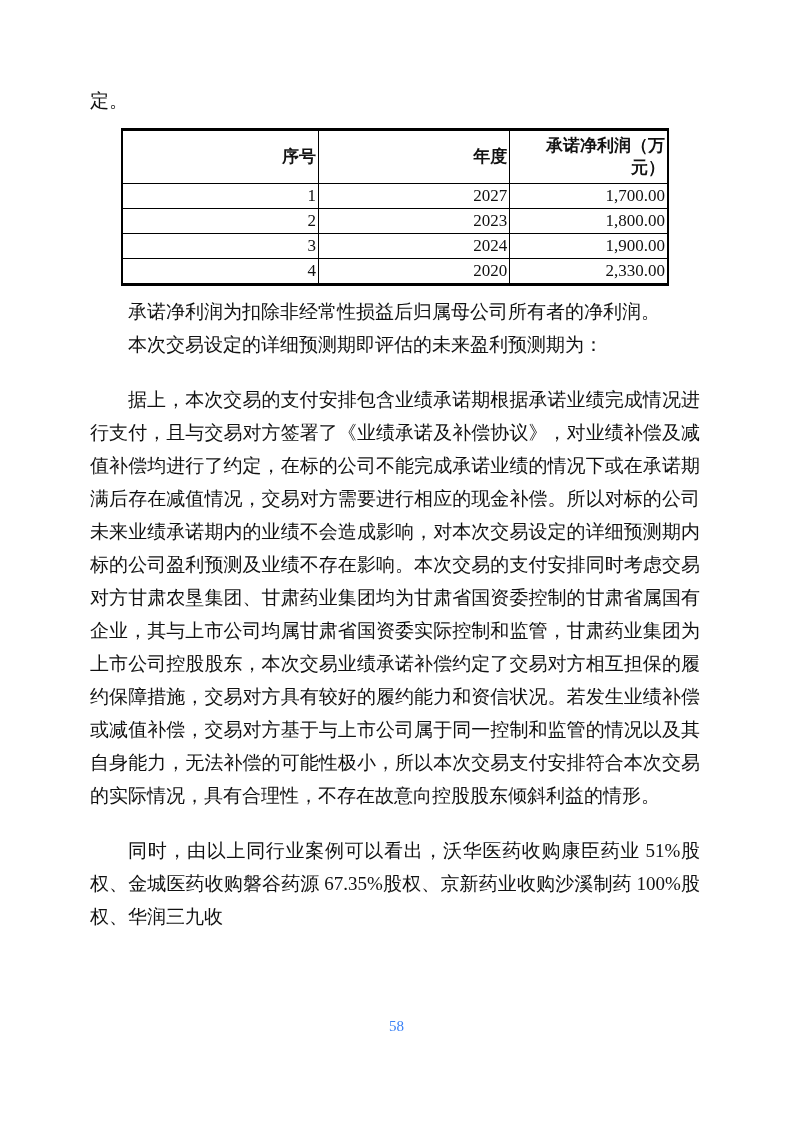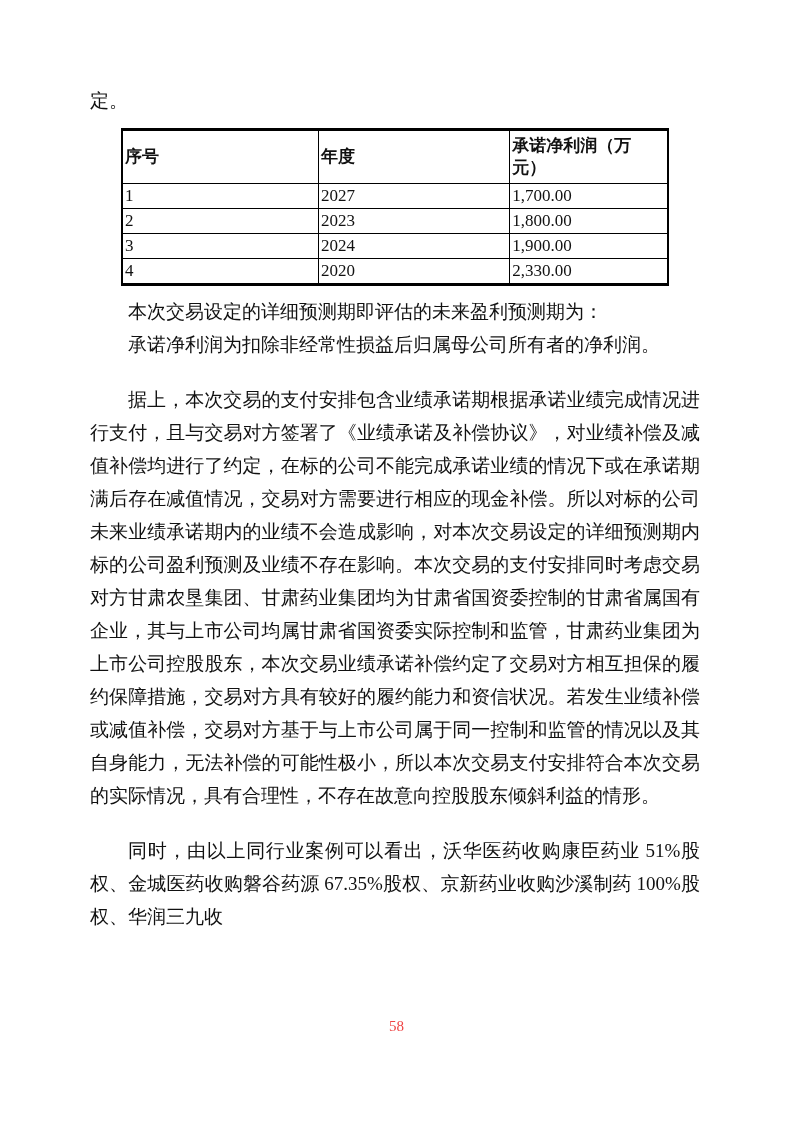--- a/index.html
+++ b/index.html
@@ -41,21 +41,21 @@
   table.commit-table {
     width: 548px;
     margin: 0 auto 9px auto;
     border-collapse: collapse;
     border-top: 3px solid #000000;
     border-bottom: 3px solid #000000;
     border-left: 2px solid #000000;
     border-right: 2px solid #000000;
     font-size: 17px;
     line-height: 22px;
-    text-align: left;
+    text-align: right;
   }
   table.commit-table th {
     border: 1px solid #000000;
     font-weight: bold;
     padding: 4px 2px;
   }
   table.commit-table td {
     border: 1px solid #000000;
     font-weight: normal;
     padding: 1px 2px;
@@ -64,21 +64,21 @@
   table.commit-table col.c2 { width: 35%; }
   table.commit-table col.c3 { width: 29%; }
   .page-number {
     position: absolute;
     top: 1016px;
     left: 0;
     width: 793px;
     text-align: center;
     font-size: 15px;
     line-height: 20px;
-    color: #ef4444;
+    color: #3b82f6;
   }
 </style>
 </head>
 <body>
 
 <div class="page">
   <div class="content">
 
     <p class="para gap-after">定。</p>
 
@@ -114,23 +114,23 @@
           <td>1,900.00</td>
         </tr>
         <tr>
           <td>4</td>
           <td>2020</td>
           <td>2,330.00</td>
         </tr>
       </tbody>
     </table>
 
+    <p class="para indent">承诺净利润为扣除非经常性损益后归属母公司所有者的净利润。</p>
+
     <p class="para indent">本次交易设定的详细预测期即评估的未来盈利预测期为：</p>
-
-    <p class="para indent">承诺净利润为扣除非经常性损益后归属母公司所有者的净利润。</p>
 
 
     <p class="para indent gap-before">据上，本次交易的支付安排包含业绩承诺期根据承诺业绩完成情况进行支付，且与交易对方签署了《业绩承诺及补偿协议》，对业绩补偿及减值补偿均进行了约定，在标的公司不能完成承诺业绩的情况下或在承诺期满后存在减值情况，交易对方需要进行相应的现金补偿。所以对标的公司未来业绩承诺期内的业绩不会造成影响，对本次交易设定的详细预测期内标的公司盈利预测及业绩不存在影响。本次交易的支付安排同时考虑交易对方甘肃农垦集团、甘肃药业集团均为甘肃省国资委控制的甘肃省属国有企业，其与上市公司均属甘肃省国资委实际控制和监管，甘肃药业集团为上市公司控股股东，本次交易业绩承诺补偿约定了交易对方相互担保的履约保障措施，交易对方具有较好的履约能力和资信状况。若发生业绩补偿或减值补偿，交易对方基于与上市公司属于同一控制和监管的情况以及其自身能力，无法补偿的可能性极小，所以本次交易支付安排符合本次交易的实际情况，具有合理性，不存在故意向控股股东倾斜利益的情形。</p>
 
     <p class="para indent gap-before">同时，由以上同行业案例可以看出，沃华医药收购康臣药业 51%股权、金城医药收购磐谷药源 67.35%股权、京新药业收购沙溪制药 100%股权、华润三九收</p>
 
   </div>
 
   <div class="page-number">58</div>
 </div>

